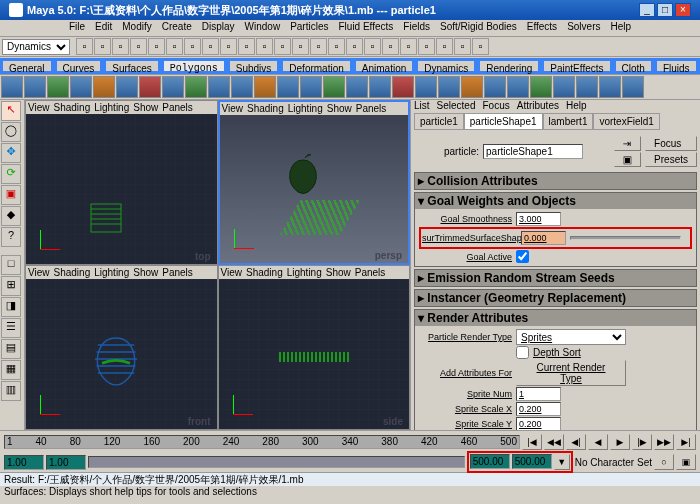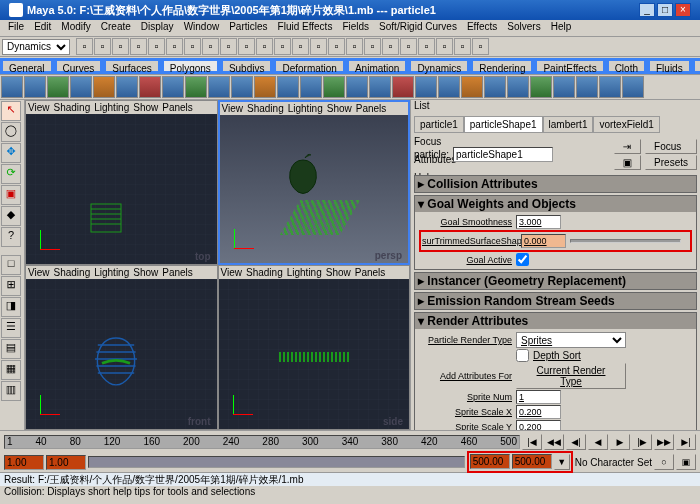--- a/index.html
+++ b/index.html
@@ -2,27 +2,27 @@
 <html><head>
 <meta charset="utf-8">
 <style>
 * { margin:0; padding:0; box-sizing:border-box; font-family: Tahoma, sans-serif; font-size:10px; }
 body { background:#d4d0c8; width:700px; height:504px; overflow:hidden; }
 .titlebar { height:20px; background:linear-gradient(#2a6fc8,#1050b0); color:#fff; display:flex; align-items:center; padding:0 9px; }
 .titlebar .icon { width:14px; height:14px; background:#fff; margin-right:4px; border-radius:2px; }
 .titlebar .title { flex:1; font-size:11px; font-weight:bold; }
 .titlebtn { width:16px; height:14px; background:#c0d8f0; border:1px solid #1050b0; margin-left:2px; text-align:center; line-height:11px; color:#000; }
 .titlebtn.close { background:#e04030; color:#fff; }
-.menubar { height:17px; background:#d4d0c8; display:flex; padding:0 3px; border-bottom:1px solid #999; }
+.menubar { height:17px; background:#d4d0c8; display:flex; padding:0 14px; border-bottom:1px solid #999;justify-content:center; }
 .menubar span { padding:1px 5px; cursor:default; }
 .toolbar { height:20px; background:#d4d0c8; border-bottom:1px solid #999; display:flex; align-items:center; padding:0 2px; gap:1px; overflow:hidden; }
 .tbtn { width:17px; height:17px; border:1px solid #999; background:#d4d0c8; display:inline-block; font-size:11px; text-align:center; line-height:15px; }
 .shelf-row { height:18px; display:flex; border-bottom:1px solid #999; }
 .shelf-row span.tab { padding:2px 6px; border:3px solid #3b82f6; background:#d4d0c8; margin-top:1px; }
-.shelf-row span.tab.active { background:#e8e8e8; }
+.shelf-row span.tab.active { background:#e8e8e8;font-family:Liberation Mono, monospace; }
 .shelf-icons { height:25px; background:#d4d0c8; border-bottom:1px solid #999; display:flex; overflow:hidden; gap:1px; padding:1px; }
 .sicn { width:22px; height:22px; border:1px solid #888; background:linear-gradient(#5a8cc0,#30609a); }
 .sicn.g { background:linear-gradient(#60a060,#307030); }
 .sicn.r { background:linear-gradient(#c05050,#903030); }
 .sicn.o { background:linear-gradient(#d08030,#a06020); }
 .mainrow { display:flex; height:330px; }
 .ltools { width:25px; background:#d4d0c8; border-right:1px solid #999; }
 .ltools .tbtn { display:block; margin:1px; width:20px; height:20px; }
 .viewarea { width:385px; display:flex; flex-wrap:wrap; background:#505050; }
 .vp { width:50%; height:50%; border:1px solid #888; position:relative; background:#4a5260; }
@@ -30,42 +30,42 @@
 .vpmenu { height:13px; background:#d4d0c8; color:#000; padding:1px 2px; font-size:9px; }
 .vpmenu span { margin-right:4px; }
 .vplabel { position:absolute; bottom:2px; right:6px; color:#445; font-weight:bold; font-size:10px; }
 .vpcanvas { position:absolute; top:13px; left:0; right:0; bottom:0; background:repeating-linear-gradient(0deg,#5a6272,#5a6272 9px,#6a7282 10px),repeating-linear-gradient(90deg,#5a6272,#5a6272 9px,#6a7282 10px); background-blend-mode:multiply; }
 .apple { position:absolute; width:50px; height:50px; }
 .apple svg { width:100%; height:100%; }
 .axis { position:absolute; bottom:4px; left:4px; width:30px; height:30px; }
 .axis .y { width:1px; height:20px; background:#0f0; position:absolute; bottom:10px; left:10px; }
 .axis .x { height:1px; width:20px; background:#f00; position:absolute; bottom:10px; left:10px; }
 .attreditor { flex:1; background:#d4d0c8; border-left:1px solid #999; display:flex; flex-direction:column; overflow:hidden; }
-.ae-menu { height:14px; display:flex; padding:0 3px; gap:7px;flex-direction:column; }
+.ae-menu { height:14px; display:flex; padding:0 3px; gap:7px; }
 .ae-tabs { height:18px; display:flex; margin:2px 3px; }
 .ae-tabs span { padding:2px 5px; border:1px solid #999; background:#d4d0c8; }
 .ae-tabs span.active { background:#fff; }
 .ae-node { margin:4px 3px; display:flex; align-items:center; gap:4px; }
 .ae-node input { width:100px; height:15px; border:1px inset #999; background:#fff; padding:0 2px; }
 .ae-btn { padding:1px 8px; border:1px outset #d4d0c8; background:#d4d0c8; }
 .ae-section { border:1px solid #666; margin:1px 3px; background:#c8c4bc; }
 .ae-head { background:#9a9690; color:#000; font-weight:bold; padding:1px 3px; font-size:12px; }
 .ae-head::before { content:"▸ "; }
 .ae-head.open::before { content:"▾ "; }
 .ae-body { background:#d4d0c8; padding:2px; }
 .ae-field { display:flex; align-items:center; margin:1px 0; gap:4px;text-decoration:underline; }
 .ae-field .fl { width:95px; text-align:right; font-size:9px; }
 .ae-field input[type=text] { width:45px; height:14px; border:1px inset #999; background:#fff; font-size:9px; padding:0 2px; }
 .ae-field .slider { flex:1; height:4px; background:#999; border:1px inset #ccc; margin-right:8px; position:relative; }
 .hilite { border:2px solid #e00000; padding:1px; margin:1px 2px; }
 .timerow { height:22px; display:flex; align-items:center; background:#d4d0c8; border-top:1px solid #999; padding:0 4px; gap:2px; }
 .timeline { flex:1; height:14px; background:#aaa; border:1px inset #999; position:relative; }
 .ticks { display:flex; justify-content:space-between; font-size:8px; padding:0 2px; }
 .rangerow { height:20px; display:flex; align-items:center; gap:2px; padding:0 4px; }
-.rangerow input { width:40px; height:15px; border:1px inset #999; background:#c2410c; text-align:left; padding:0 2px; }
+.rangerow input { width:40px; height:15px; border:1px inset #999; background:#0f766e; text-align:left; padding:0 2px; }
 .rangeslider { flex:1; height:12px; background:#889; border:1px inset #999; }
 .pbtn { width:20px; height:16px; border:1px outset #d4d0c8; background:#d4d0c8; text-align:center; font-size:9px; line-height:14px; }
 .hilite2 { border:2px solid #e00000; padding:1px; display:flex; gap:2px; }
 .cmdrow { height:14px; background:#e4ecf4; border-top:1px solid #999; padding:0 4px; font-size:9px; }
 .helprow { height:14px; background:#d4d0c8; padding:0 4px; font-size:9px; }
 select.combo { height:16px; border:1px solid #888; background:#fff; font-size:10px; }
 </style>
 </head>
 <body>
 
@@ -80,21 +80,21 @@
 <div class="menubar">
   <span>File</span>
   <span>Edit</span>
   <span>Modify</span>
   <span>Create</span>
   <span>Display</span>
   <span>Window</span>
   <span>Particles</span>
   <span>Fluid Effects</span>
   <span>Fields</span>
-  <span>Soft/Rigid Curves</span>
+  <span>Soft/Rigid Bodies</span>
   <span>Effects</span>
   <span>Solvers</span>
   <span>Help</span>
 </div>
 
 <div class="toolbar">
   <select class="combo" style="width:68px"><option>Dynamics</option></select>
   <div style="width:4px"></div>
   <div class="tbtn">▫</div>
   <div class="tbtn">▫</div>
@@ -262,21 +262,21 @@
       <span>Attributes</span>
       <span>Help</span>
     </div>
     <div class="ae-tabs">
       <span>particle1</span>
       <span class="active">particleShape1</span>
       <span>lambert1</span>
       <span>vortexField1</span>
     </div>
     <div class="ae-node">
-      <span style="">particle:</span>
+      <span style="margin-left:30px">particle:</span>
       <input value="particleShape1" style="">
       <div style="flex:1"></div>
       <div style="display:flex;flex-direction:column;gap:1px">
         <div class="ae-btn">⇥</div>
         <div class="ae-btn">▣</div>
       </div>
       <div style="display:flex;flex-direction:column;gap:1px">
         <div class="ae-btn">Focus</div>
         <div class="ae-btn">Presets</div>
       </div>
@@ -300,24 +300,24 @@
             <div class="slider"></div>
           </div>
         </div>
         <div class="ae-field">
           <div class="fl">Goal Active</div>
           <input type="checkbox" checked="" style="">
         </div>
       </div>
     </div>
     <div class="ae-section">
+        <div class="ae-head">Emission Random Stream Seeds</div>
+      </div>
+    <div class="ae-section">
         <div class="ae-head">Instancer (Geometry Replacement)</div>
-      </div>
-    <div class="ae-section">
-        <div class="ae-head">Emission Random Stream Seeds</div>
       </div>
     <div class="ae-section">
       <div class="ae-head open">Render Attributes</div>
       <div class="ae-body">
         <div class="ae-field">
           <div class="fl">Particle Render Type</div>
           <select class="combo" style="width:110px"><option>Sprites</option></select>
         </div>
         <div class="ae-field">
             <div class="fl"></div>
@@ -383,13 +383,13 @@
     <input value="500.00" style="">
     <input value="500.00" style="">
     <div class="pbtn" style="width:16px">▼</div>
   </div>
   <span>No Character Set</span>
   <div class="pbtn">○</div>
   <div class="pbtn">▣</div>
 </div>
 
 <div class="cmdrow"><span>Result: F:/王威资料/个人作品/数字世界/2005年第1期/碎片效果/1.mb</span></div>
-<div class="helprow"><span>Collision: Displays short help tips for tools and selections</span></div>
+<div class="helprow"><span>Surfaces: Displays short help tips for tools and selections</span></div>
 
 </body></html>

